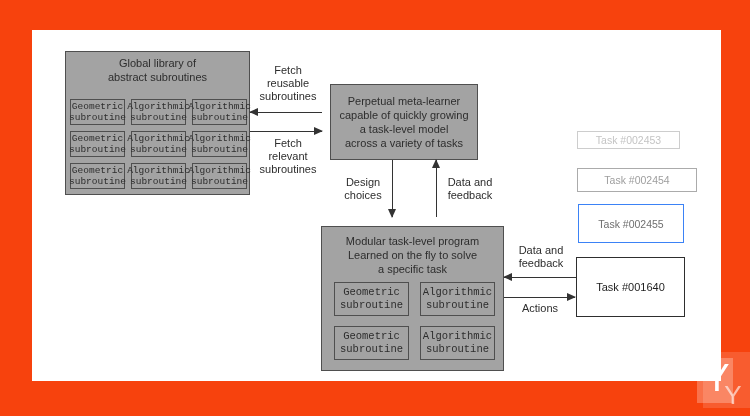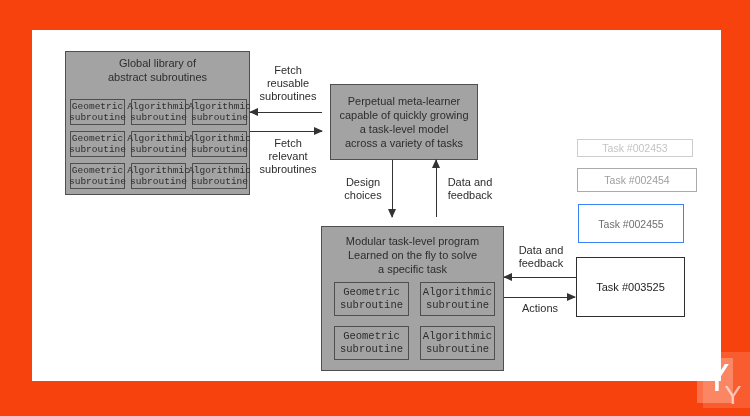--- a/index.html
+++ b/index.html
@@ -26,21 +26,21 @@
   
   .modular { left:289px; top:196px; width:183px; height:145px; }
   .modular .box-title { top:7px; line-height:14px; }
   .mod-grid { position:absolute; left:12px; top:55px; display:grid;
               grid-template-columns:repeat(2,75px); grid-auto-rows:34px; column-gap:11px; row-gap:10px; }
   .mod-grid .cell { font-size:10.5px; line-height:13px; }
 
   
   .task { position:absolute; display:flex; align-items:center; justify-content:center;
           font-size:10.5px; background:#fff; }
-  .task1 { left:545px; top:109px; width:116px; height:18px; border:1px solid #cdcdcd; color:#c4c4c4; }
+  .task1 { left:545px; top:101px; width:103px; height:18px; border:1px solid #cdcdcd; color:#c4c4c4; }
   .task2 { left:545px; top:138px; width:120px; height:24px; border:1px solid #ababab; color:#9e9e9e; }
   .task3 { left:546px; top:174px; width:106px; height:39px; border:1px solid #3b82f6; color:#6e6e6e; }
   .task4 { left:544px; top:227px; width:109px; height:60px; border:1.5px solid #2e2e2e; color:#1e1e1e; font-size:11px; }
 
   
   .lbl { position:absolute; text-align:center; font-size:11px; line-height:13px;
          color:#2d2d2d; white-space:pre-line; }
 
   
   .ah { position:absolute; height:0; border-top:1.4px solid #333; }
@@ -116,21 +116,21 @@
         <div class="cell">Geometric
 subroutine</div>
         <div class="cell">Algorithmic
 subroutine</div>
       </div>
     </div>
 
     <div class="task task1">Task #002453</div>
     <div class="task task2">Task #002454</div>
     <div class="task task3">Task #002455</div>
-    <div class="task task4">Task #003525</div>
+    <div class="task task4">Task #001640</div>
 
     <div class="ah" style="left:218px; top:82px; width:72px;">
       <span class="head w"></span>
     </div>
     <div class="ah" style="left:218px; top:101px; width:72px;">
       <span class="head e"></span>
     </div>
 
     <div class="av" style="left:360px; top:130px; height:57px;">
       <span class="head s"></span>

